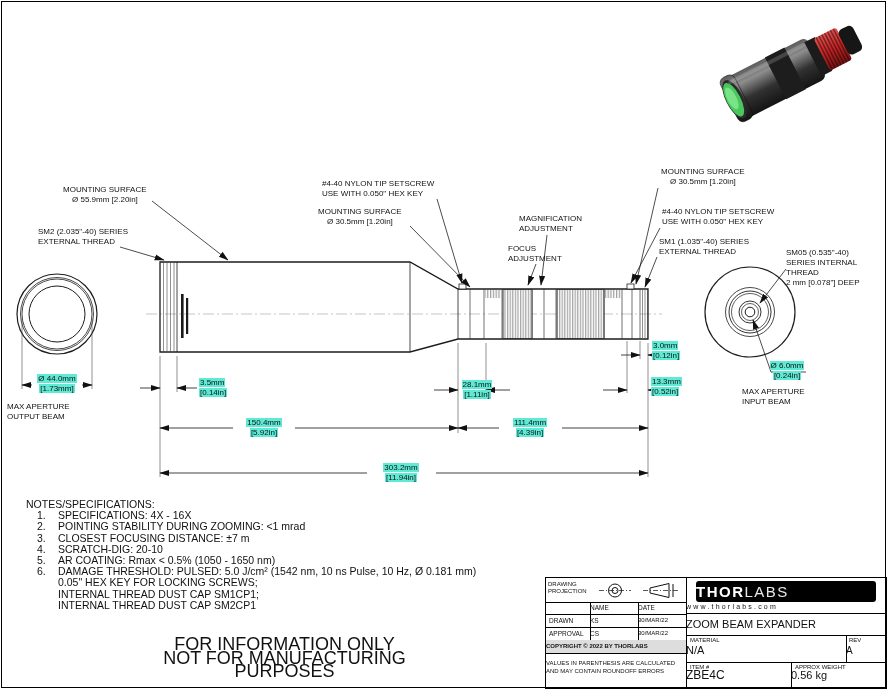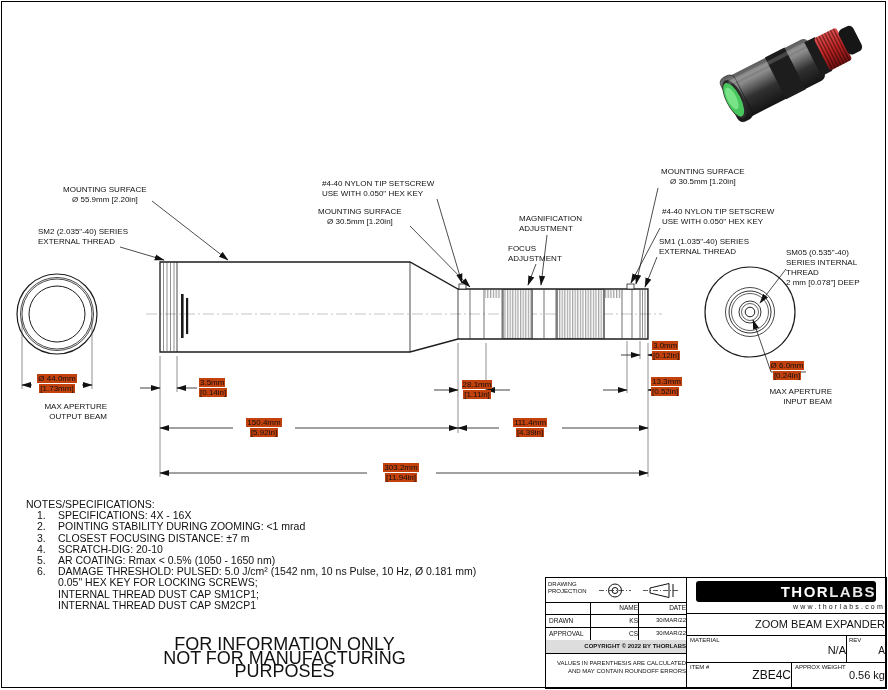--- a/index.html
+++ b/index.html
@@ -5,22 +5,22 @@
 <style>
   *{box-sizing:border-box;margin:0;padding:0}
   body{background:#fff}
   .sheet{position:relative;width:888px;height:690px;background:#fff;overflow:hidden;
          font-family:"Liberation Sans","DejaVu Sans",sans-serif;color:#111}
   .border{position:absolute;left:1px;top:1px;width:885px;height:687px;border:1.5px solid #000;pointer-events:none}
   .art{position:absolute;left:0;top:0}
   .lbl{position:absolute;font-size:8px;line-height:10px;white-space:nowrap;color:#111}
   .ind{padding-left:9px}
   .dim{text-align:center}
-  .wbg{background:#c2410c;padding:0 1px}
-  .ctr{text-align:right}
+  .wbg{background:#5eead4;padding:0 1px}
+  .ctr{text-align:left}
   .notes{position:absolute;left:26px;top:499px;font-size:10.5px;line-height:11.2px;color:#111}
   .nrow .num{display:inline-block;width:21px;margin-left:11px}
   .footer{position:absolute;left:112px;top:638px;width:345px;text-align:center;
           font-size:18px;line-height:13.5px;color:#111}
   .tb{position:absolute;left:545px;top:577px;width:342px;height:112px;border:1.5px solid #000;background:#fff}
   .ln{position:absolute;background:#000}
   .tc{position:absolute;overflow:hidden}
   .lab6{font-size:6px;line-height:7px}
 </style>
 </head>
@@ -322,21 +322,21 @@
     <div class="tc" style="left:3px;top:49px;width:41px;height:13px;line-height:13px;font-size:6.5px">APPROVAL</div>
     <div class="tc ctr" style="left:44px;top:49px;width:48px;height:13px;line-height:13px;font-size:6.5px">CS</div>
     <div class="tc ctr" style="left:92px;top:49px;width:48px;height:13px;line-height:13px;font-size:6px">30/MAR/22</div>
     <div class="tc ctr" style="left:0;top:62px;width:140px;height:13px;line-height:13px;font-size:6px;font-weight:bold;background:#ddd">COPYRIGHT © 2022 BY THORLABS</div>
     <div class="tc ctr" style="left:0;top:75px;width:140px;height:34px;padding-top:6px;font-size:6px;line-height:8px">
       <div>VALUES IN PARENTHESIS ARE CALCULATED</div>
       <div>AND MAY CONTAIN ROUNDOFF ERRORS</div>
     </div>
 
     <div class="tc ctr" style="left:150px;top:3px;width:180px;height:21px;line-height:21px;background:#000;border-radius:3px">
-      <span style="color:#fff;font-weight:bold;font-size:15px;letter-spacing:1.5px">THOR</span><span style="color:#e8e8e8;font-weight:bold;font-size:15px;letter-spacing:1.5px">LABS</span>
+      <span style="color:#fff;font-weight:bold;font-size:15px;letter-spacing:1.5px">THOR</span><span style="color:#e8e8e8;font-weight:normal;font-size:15px;letter-spacing:1.5px">LABS</span>
     </div>
     <div class="tc ctr" style="left:140px;top:25px;width:199px;height:10px;font-size:7px;letter-spacing:2.2px">www.thorlabs.com</div>
     <div class="tc ctr" style="left:140px;top:35px;width:199px;height:22px;line-height:22px;font-size:11px">ZOOM BEAM EXPANDER</div>
     <div class="tc lab6" style="left:144px;top:59px">MATERIAL</div>
     <div class="tc ctr" style="left:140px;top:57px;width:160px;height:27px;line-height:30px;font-size:11px">N/A</div>
     <div class="tc lab6" style="left:303px;top:59px">REV</div>
     <div class="tc ctr" style="left:300px;top:62px;width:39px;height:22px;line-height:22px;font-size:10px">A</div>
     <div class="tc lab6" style="left:144px;top:86px">ITEM #</div>
     <div class="tc ctr" style="left:140px;top:86px;width:105px;height:23px;line-height:23px;font-size:12px">ZBE4C</div>
     <div class="tc lab6" style="left:249px;top:86px">APPROX WEIGHT</div>

